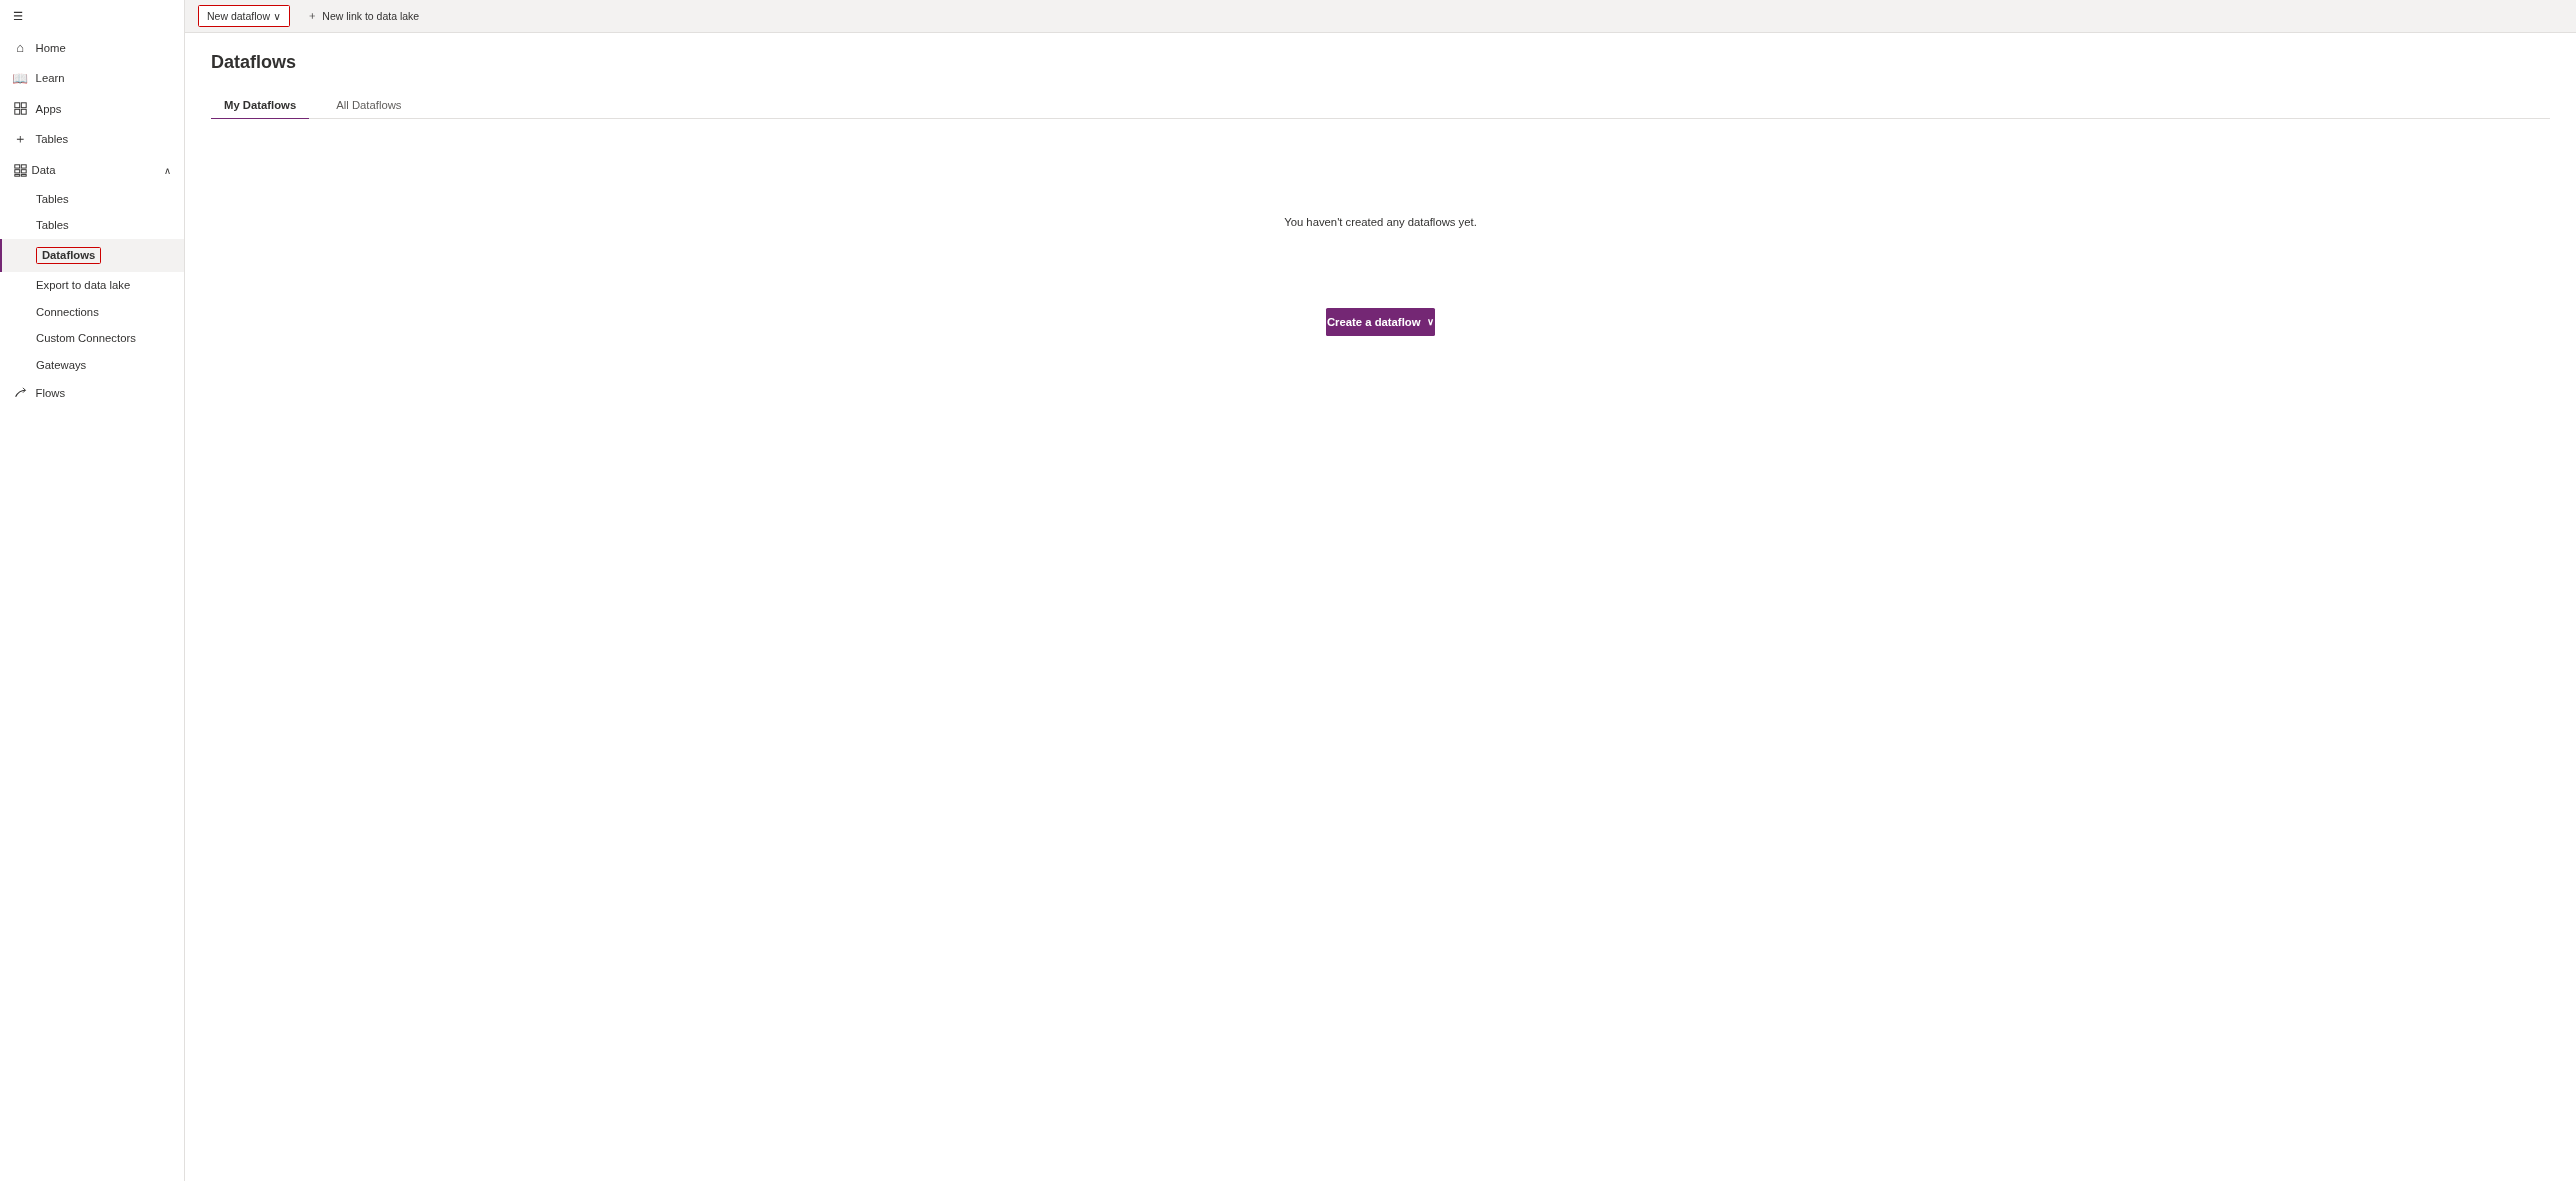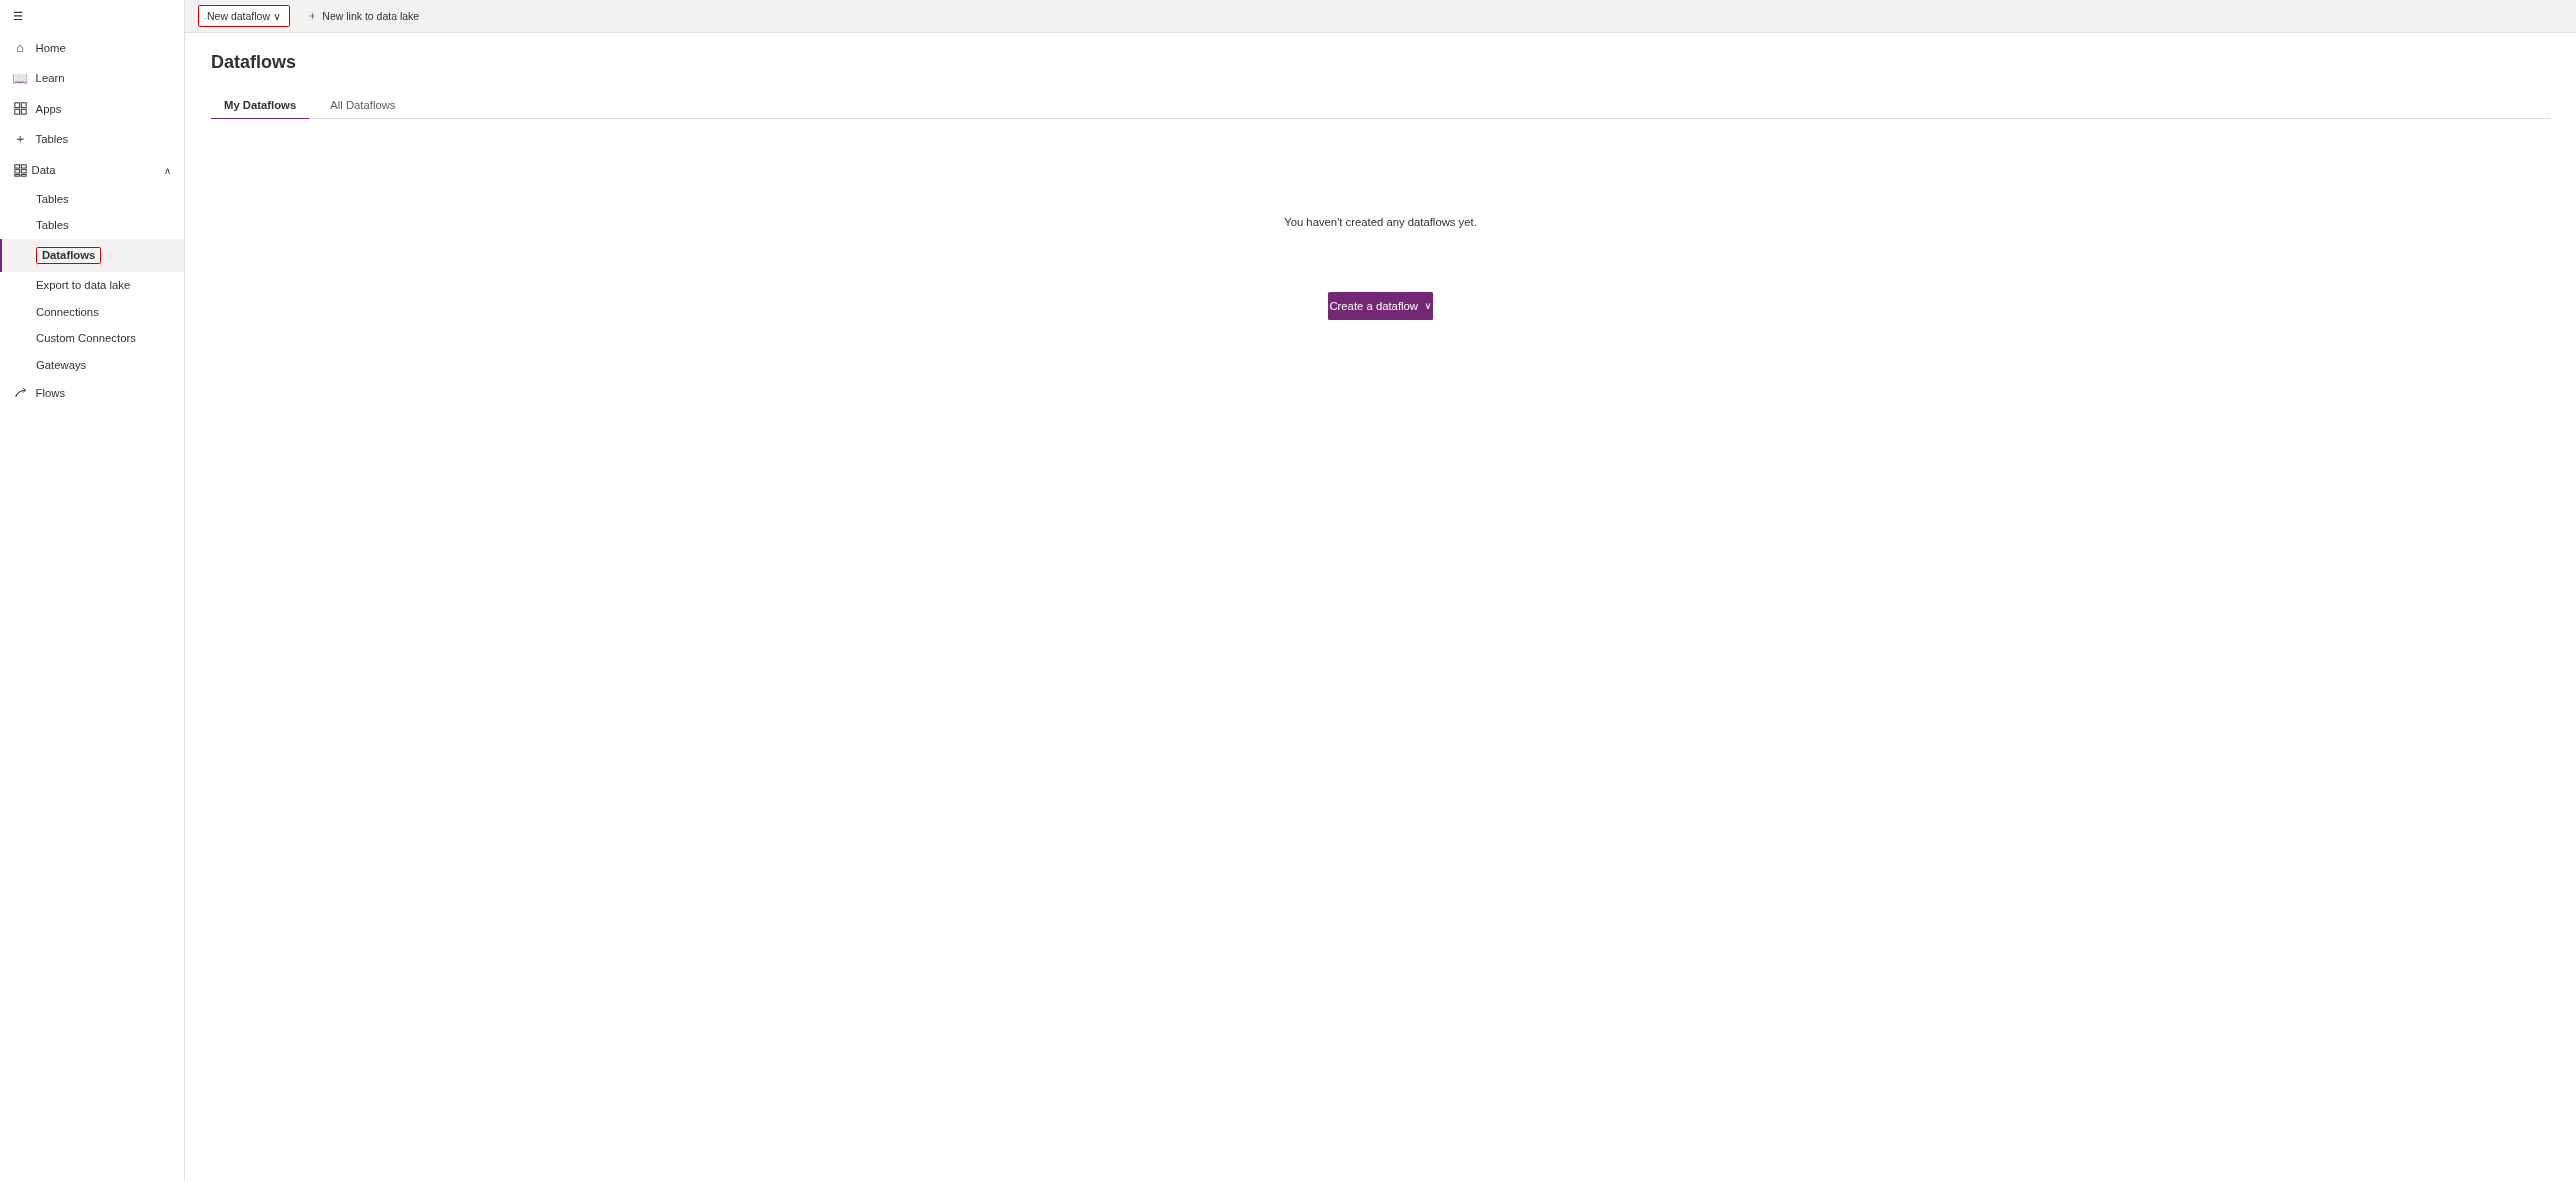--- a/index.html
+++ b/index.html
@@ -150,21 +150,21 @@
     .page-title {
       font-size: 18px;
       font-weight: 600;
       color: #323130;
       margin-bottom: 19.4px;
     }
 
     
     .tabs {
       display: flex;
-      gap: 8px;
+      gap: 14px;
       border-bottom: 0.8px solid #e1dfdd;
       margin-bottom: 32px;
     }
 
     .tab {
       padding: 6.5px 13px;
       cursor: pointer;
       font-size: 11.3px;
       color: #605e5c;
       border-bottom: 1.6px solid transparent;
@@ -195,22 +195,23 @@
     .create-btn {
       display: flex;
       align-items: center;
       gap: 6.5px;
       background: #742774;
       color: #fff;
       border: none;
       border-radius: 1.6px;
       padding: 8px 1px;
       font-size: 11.3px;
-      font-weight: 400;
-      cursor: pointer;
+      font-weight: 700;
+      cursor: pointer;
+      margin-top: 16px;
     }
 
     .chevron-down {
       font-size: 9.7px;
     }
 
     
     .sidebar::-webkit-scrollbar { width: 3.2px; }
     .sidebar::-webkit-scrollbar-thumb { background: #c8c6c4; border-radius: 1.6px; }
   </style>

